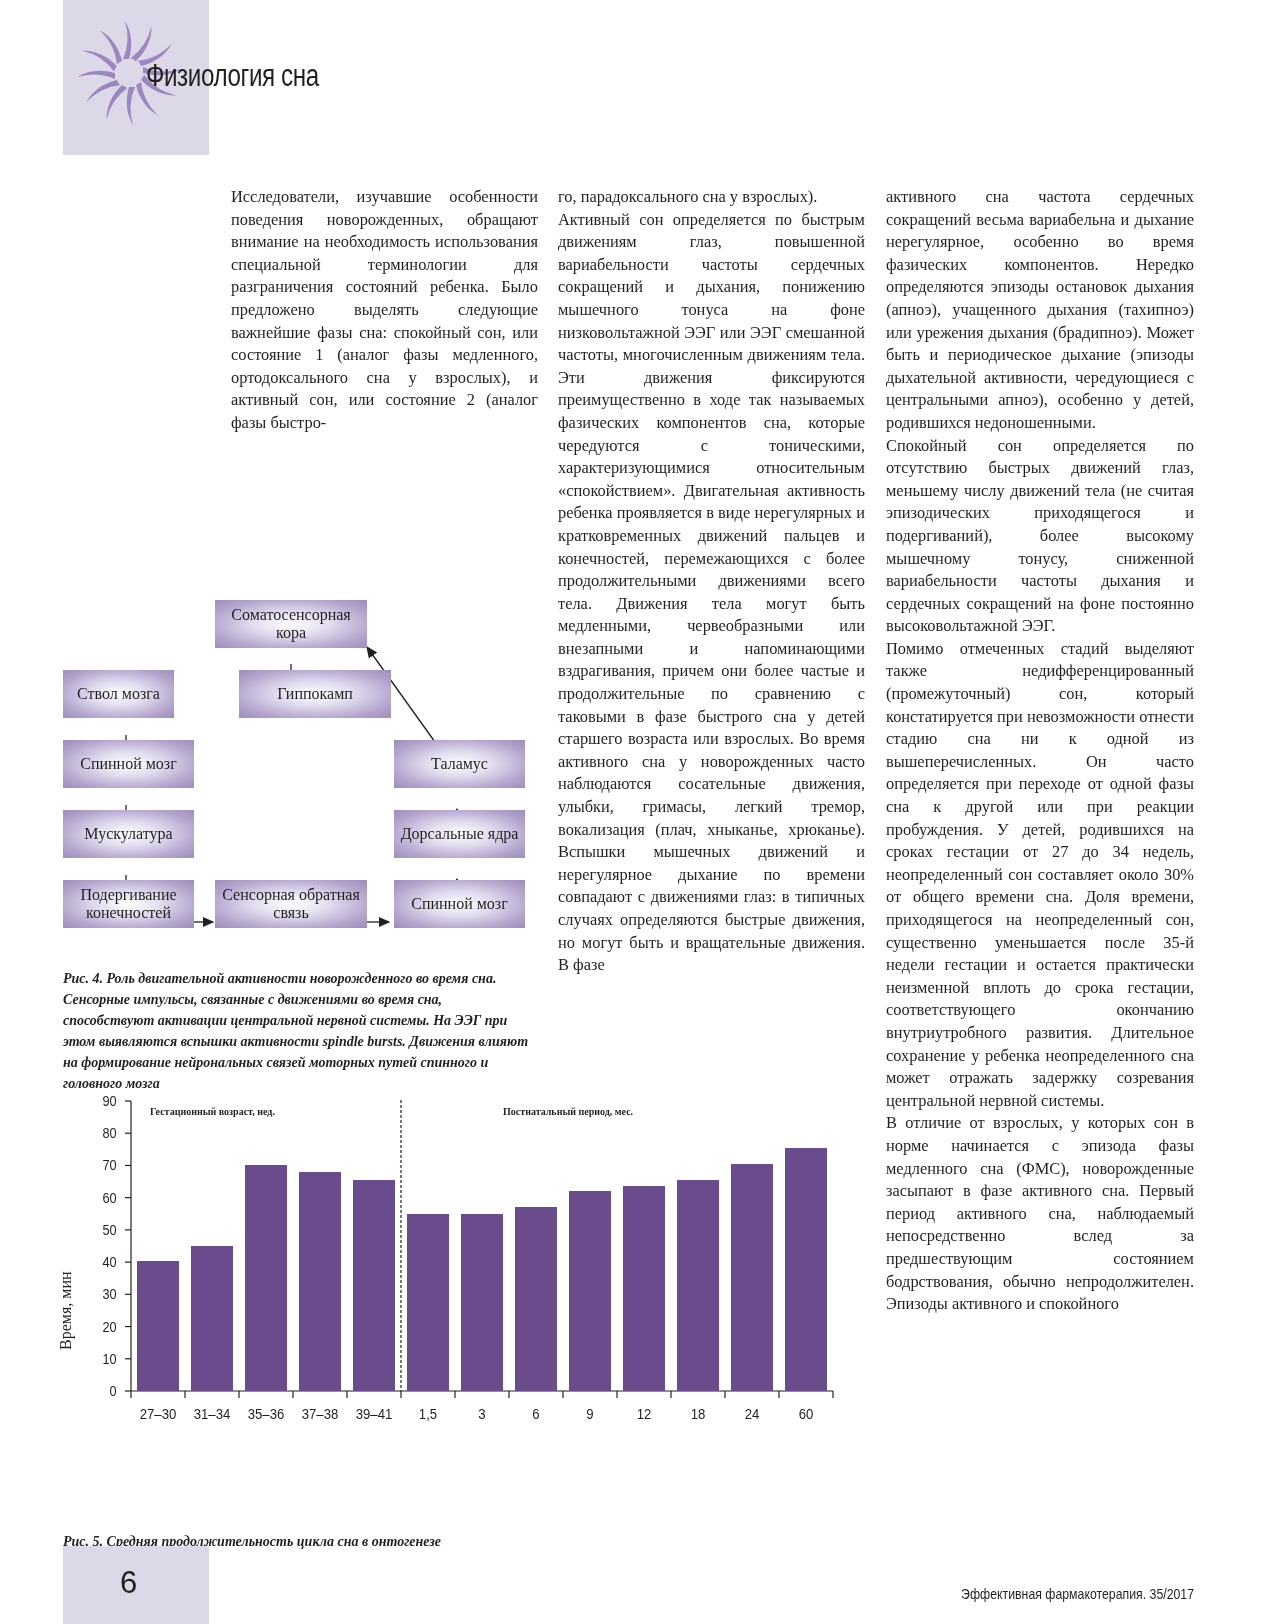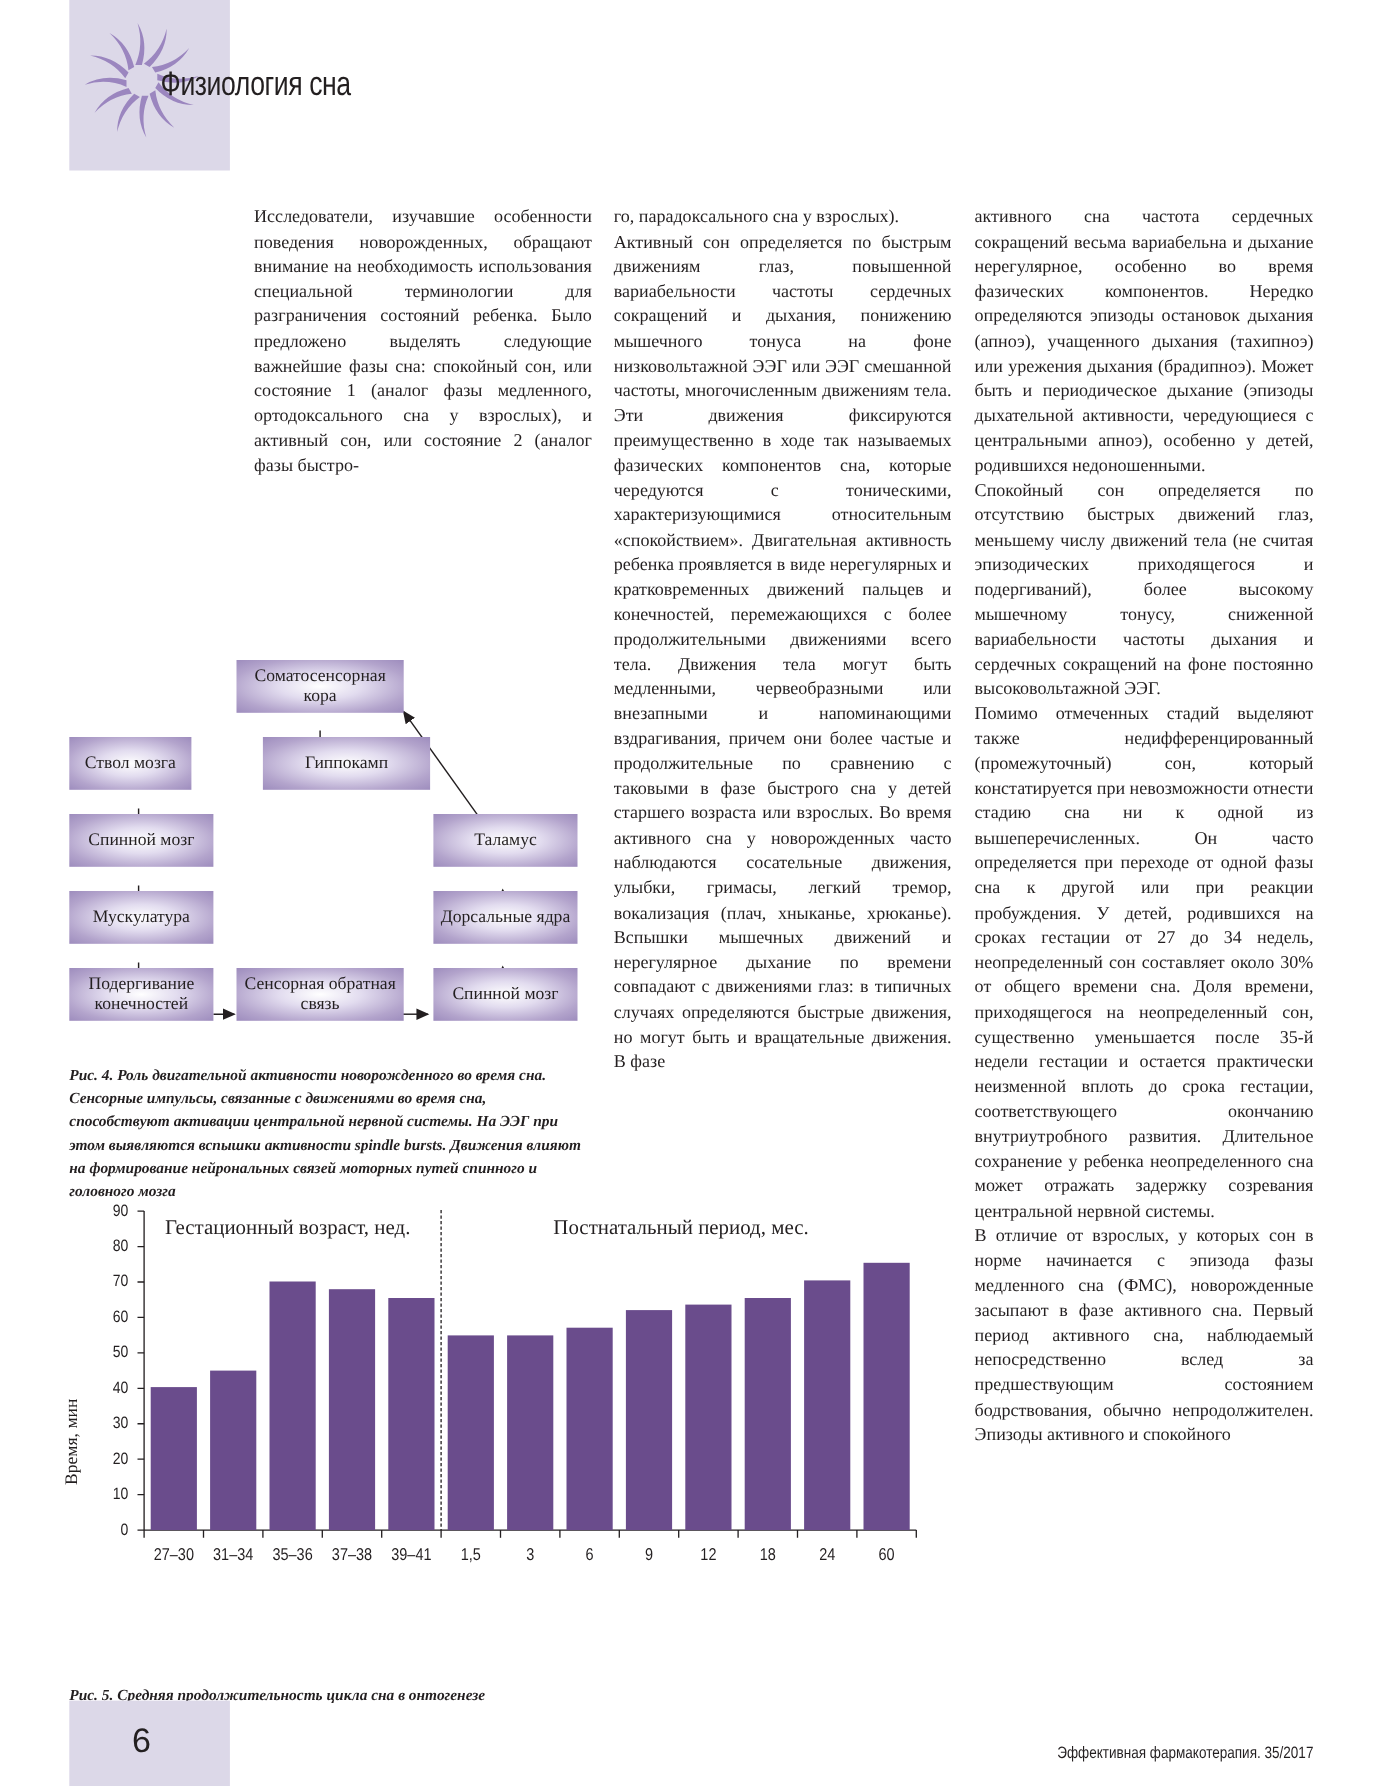--- a/index.html
+++ b/index.html
@@ -17,21 +17,21 @@
     background: radial-gradient(ellipse at center, #ffffff 0%, #e2dcef 35%, #b3a4cc 75%, #9d8cbd 100%); }
   .diagram svg { position: absolute; left: 0; top: 0; }
   .caption { position: absolute; font-family: "Liberation Serif", serif; font-style: italic; font-weight: bold; font-size: 14px; line-height: 21px; color: #231f20; }
   .cap4 { left: 63px; top: 968px; width: 470px; }
   .cap5 { left: 63px; top: 1502px; width: 520px; margin-top: 29px; }
   .chart { position: absolute; left: 63px; top: 1100px; width: 800px; height: 390px; }
   .ytick { position: absolute; font-family: "Liberation Sans", sans-serif; font-size: 15px; transform: scaleX(0.85); text-align: right; width: 32px; }
   .xtick { position: absolute; font-family: "Liberation Sans", sans-serif; font-size: 15.5px; text-align: center; width: 80px; transform: scaleX(0.85); }
   .bar { position: absolute; background: #6a4c8c; }
   .ylabel { position: absolute; left: -6px; top: 250px; transform: rotate(-90deg); transform-origin: left top; font-family: "Liberation Serif", serif; font-size: 16px; }
-  .group-label { position: absolute; font-family: "Liberation Serif", serif; font-weight: normal; font-size: 19px; }
+  .group-label { position: absolute; font-family: "Liberation Serif", serif; font-weight: bold; font-size: 10px; }
   .footer-block { position: absolute; left: 63px; top: 1546px; width: 146px; height: 78px; background: #dcd8e8; }
   .page-num { position: absolute; left: 120px; top: 1565px; font-family: "Liberation Sans", sans-serif; font-size: 31px; font-weight: 300; color: #231f20; }
   .journal { position: absolute; right: 76px; top: 1585px; font-family: "Liberation Sans", sans-serif; font-size: 15px; transform: scaleX(0.82); transform-origin: right; color: #231f20; }
 </style>
 </head>
 <body>
 
 <div class="header-block"></div>
 <svg class="star" viewBox="-55 -55 110 110">
   <g fill="#9b86bf">

